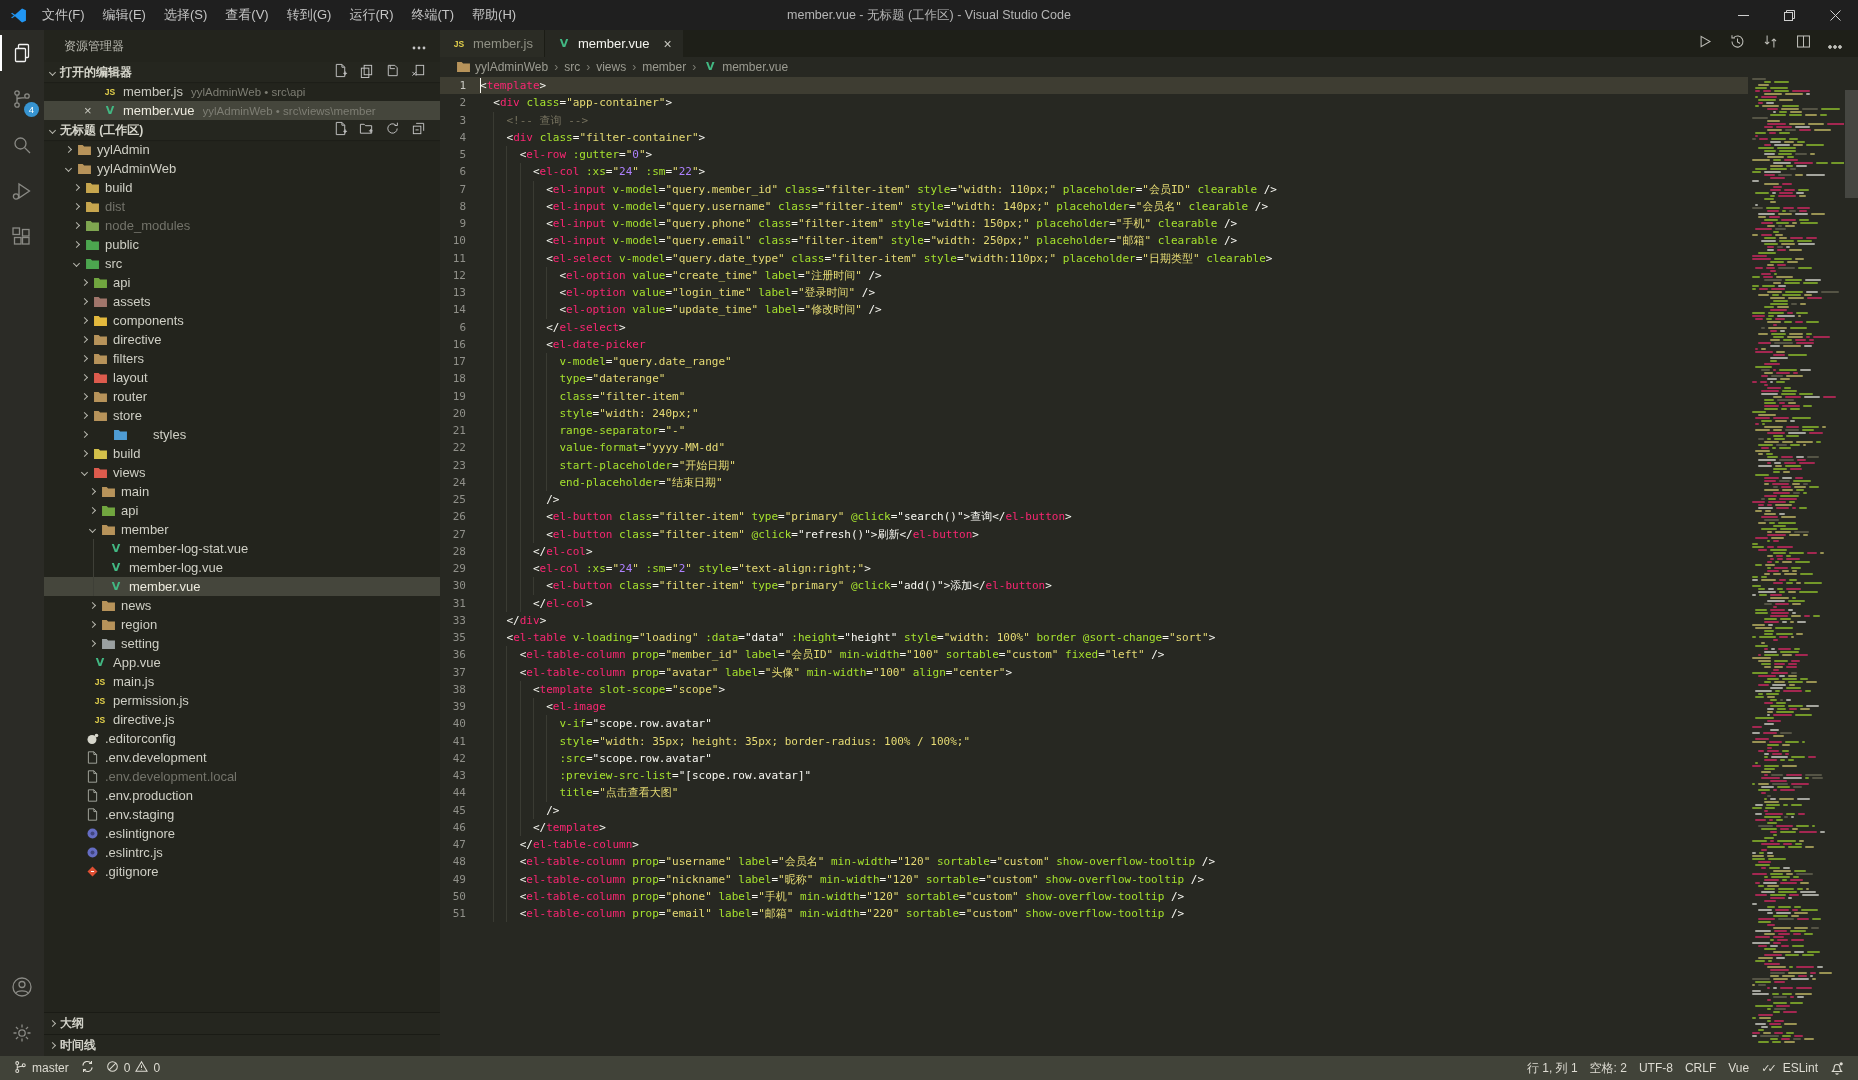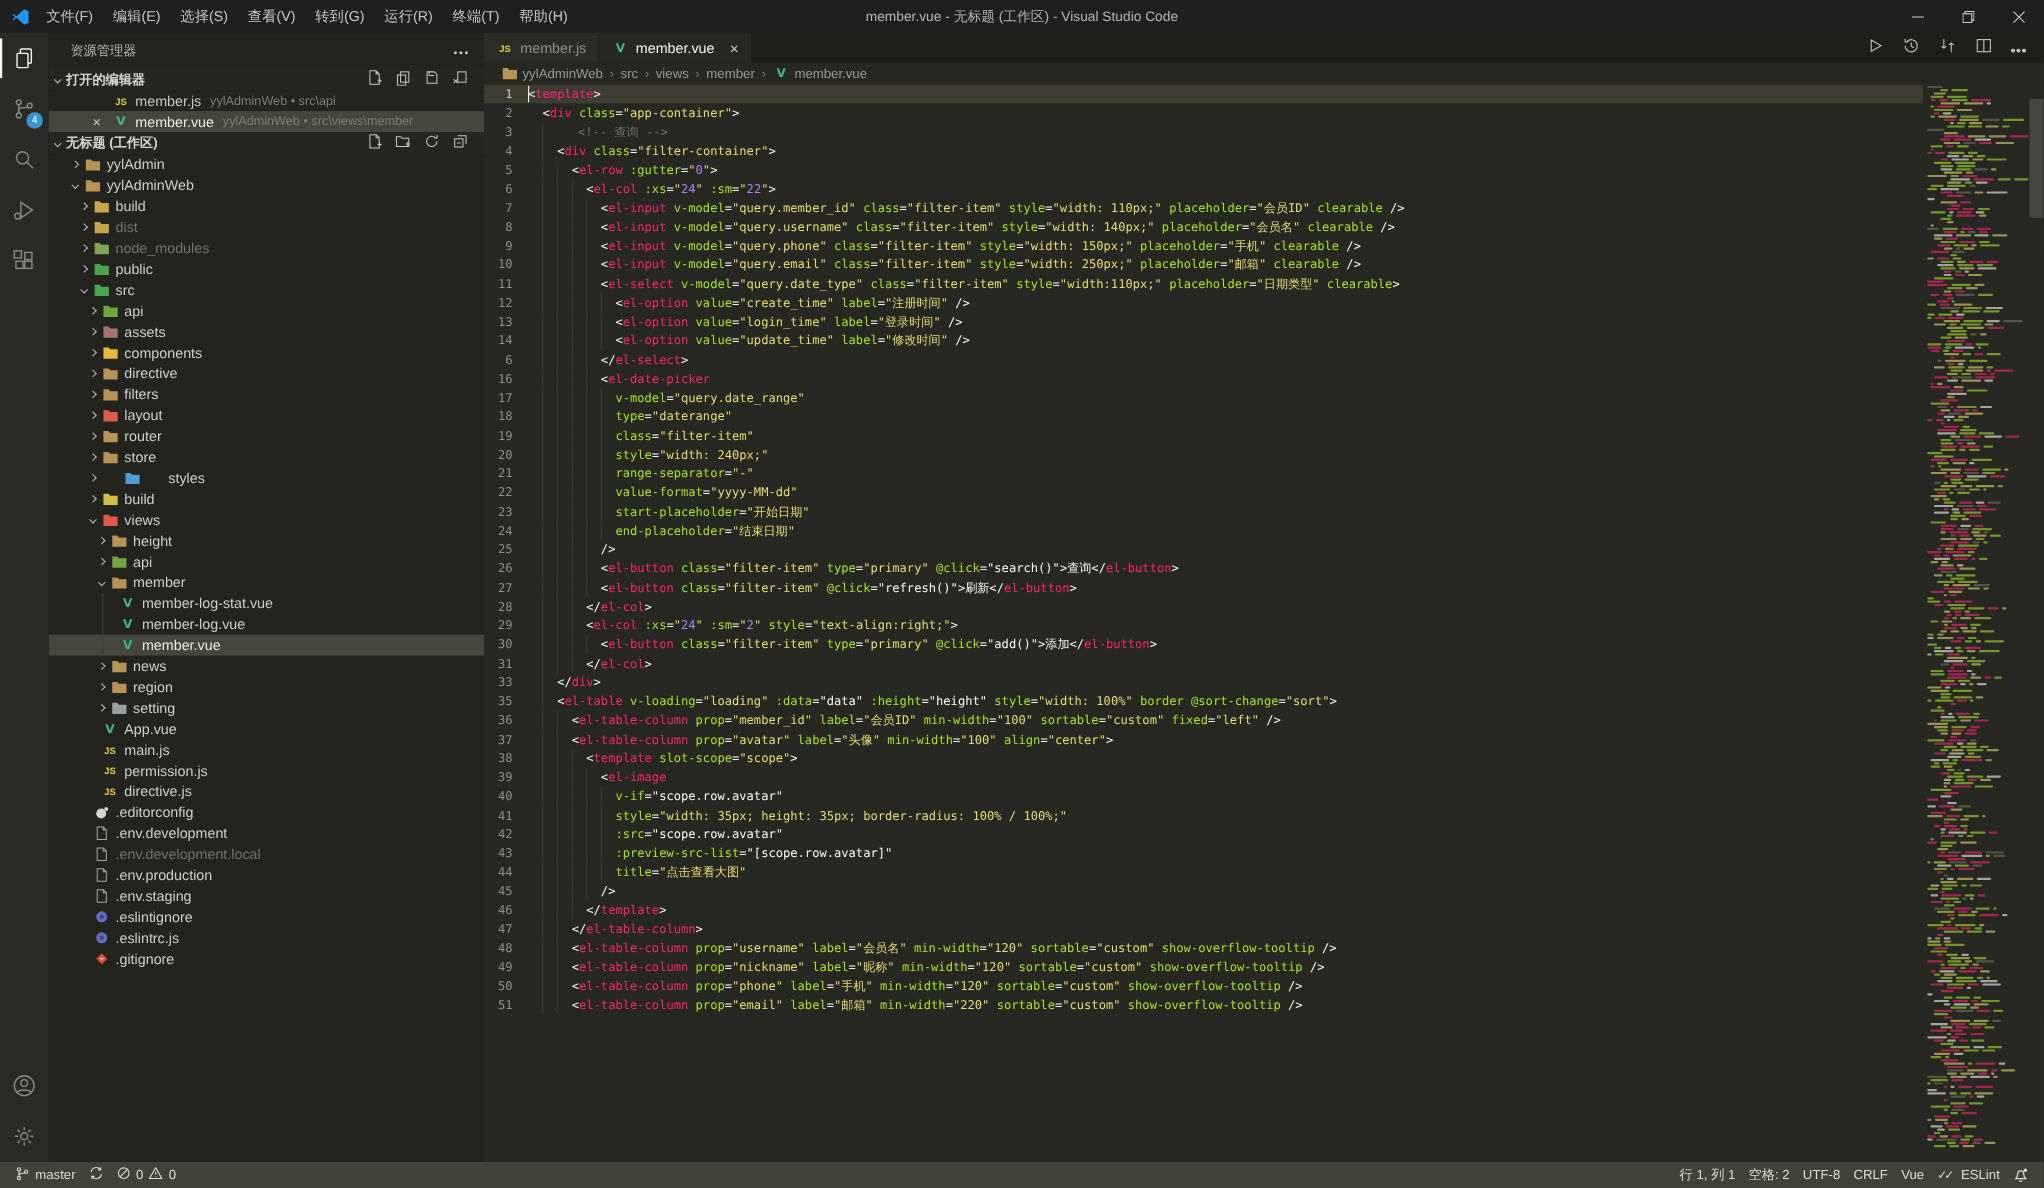--- a/index.html
+++ b/index.html
@@ -71,21 +71,21 @@
   .code-wrap { flex:1; position:relative; overflow:hidden; background:#272822; }
   .code-lines { position:absolute; left:0; top:1px; right:110px; }
   .code-line { display:flex; height:17.25px; line-height:17.25px; font-family:"DejaVu Sans Mono","DejaVu Sans",monospace; font-size:11px; white-space:pre; }
   .code-line.cur { background:#3e3d32; }
   .gutter { width:40px; flex:none; text-align:right; padding-right:14px; color:#90908a; }
   .code-line.cur .gutter { color:#c8c8c2; }
   .lc { position:relative; }
   .ig { position:absolute; top:0; bottom:0; border-left:1px solid #3a3b33; }
   .caret { position:absolute; left:0; top:1px; bottom:1px; border-left:1.2px solid #f8f8f0; }
   .tok-p { color:#f8f8f2; } .tok-t { color:#f92672; } .tok-a { color:#a6e22e; }
-  .tok-s { color:#e6db74; } .tok-n { color:#ae81ff; } .tok-c { color:#75715e;margin-left:19px; }
+  .tok-s { color:#e6db74; } .tok-n { color:#ae81ff; } .tok-c { color:#75715e; }
 
   .minimap { position:absolute; top:2px; right:14px; width:94px; bottom:0; overflow:hidden; }
   .mm-row { display:flex; gap:3px; height:2px; margin-bottom:1px; }
   .mm-row span { height:2px; border-radius:1px; opacity:.6; flex:none; }
   .vscrollbar { position:absolute; right:0; top:14px; width:13px; height:108px; background:rgba(255,255,255,.14); }
 
   
   .statusbar { height:24px; background:#414339; display:flex; align-items:center; font-size:12px; color:#dedcd3; padding:0 8px; }
   .sb-item { display:flex; align-items:center; gap:5px; padding:0 6px; height:100%; white-space:nowrap; }
   .sb-item svg { stroke:#dedcd3; }
@@ -460,21 +460,21 @@
         </div>
         <div class="tree-row" style="padding-left: 40px;">
           <span class="chev">
             <i class="r"></i>
           </span>
           <span class="fi">
             <svg width="15" height="12" viewBox="0 0 15 13">
               <path d="M0.5 1 h5 l1.6 1.8 h7.4 v9.2 h-14 z" fill="#b7935a"></path>
             </svg>
           </span>
-          <span class="label">height</span>
+          <span class="label">main</span>
         </div>
         <div class="tree-row" style="padding-left: 40px;">
           <span class="chev">
             <i class="r"></i>
           </span>
           <span class="fi">
             <svg width="15" height="12" viewBox="0 0 15 13">
               <path d="M0.5 1 h5 l1.6 1.8 h7.4 v9.2 h-14 z" fill="#71a63f"></path>
             </svg>
           </span>
@@ -634,20 +634,34 @@
           <span class="fi">
             <svg width="13" height="13" viewBox="0 0 14 14">
               <rect x="3.2" y="3.2" width="7.6" height="7.6" transform="rotate(45 7 7)" fill="#de4f33"></rect>
               <path d="M5.3 7 h3.4" stroke="#fff" stroke-width="1.1"></path>
             </svg>
           </span>
           <span class="label">.gitignore</span>
         </div>
       </div>
 
+    <div class="bottom-sections">
+      <div class="bs-row">
+        <span class="chev">
+            <i class="r"></i>
+          </span>
+        <span>大纲</span>
+      </div>
+      <div class="bs-row">
+        <span class="chev">
+            <i class="r"></i>
+          </span>
+        <span>时间线</span>
+      </div>
+    </div>
   </div>
 
   <div class="editor">
     <div class="tabbar">
       <div class="tab inactive">
         <span class="fi fi-js">JS</span>
         <span>member.js</span>
       </div>
       <div class="tab active">
         <span class="fi fi-vue">V</span>

